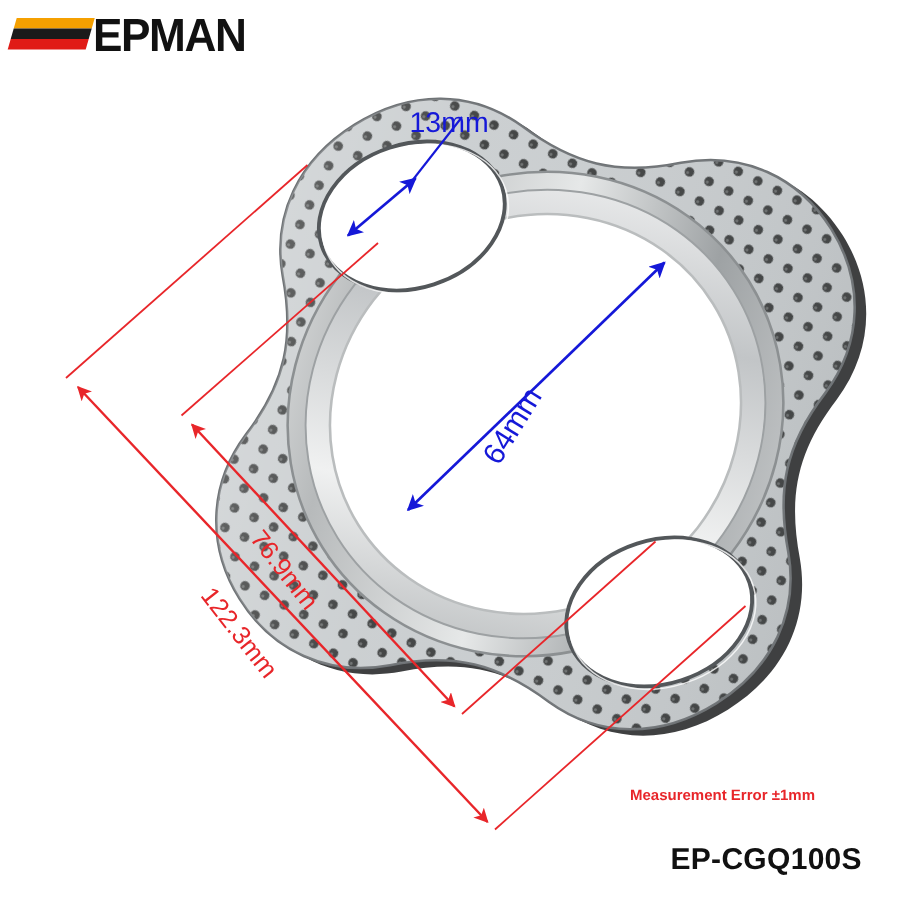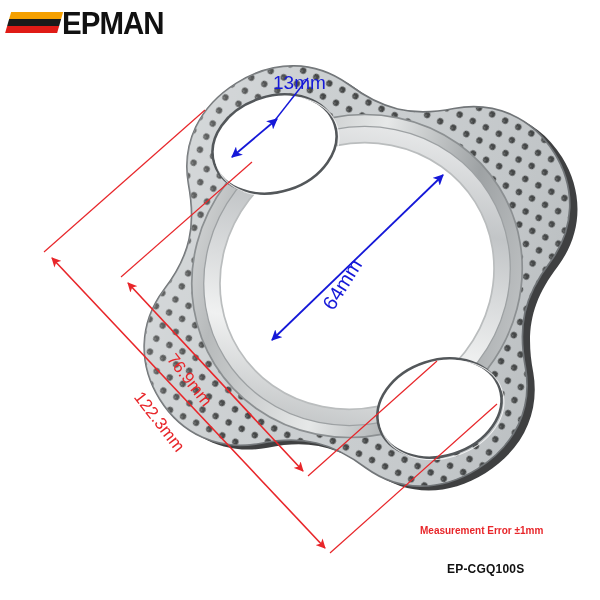--- a/index.html
+++ b/index.html
@@ -39,21 +39,21 @@
   }
 
   
   .foot-err{
     position:absolute;left:420px;top:525px;
     color:#e8262a;font-size:10px;font-weight:bold;
     white-space:nowrap;
   }
   .foot-sku{
     position:absolute;left:447px;top:562px;
-    color:#111;font-size:12px;font-weight:bold;
+    color:#111;font-size:20px;font-weight:bold;
     letter-spacing:.2px;white-space:nowrap;
   }
 
   
   .dim-label{position:absolute;white-space:nowrap;font-weight:bold;}
   .dim-13{
     left:273px;top:72px;color:#1518d8;font-size:19px;font-weight:normal;
   }
   .dim-64{
     left:318px;top:302px;color:#1518d8;font-size:20px;font-weight:normal;

